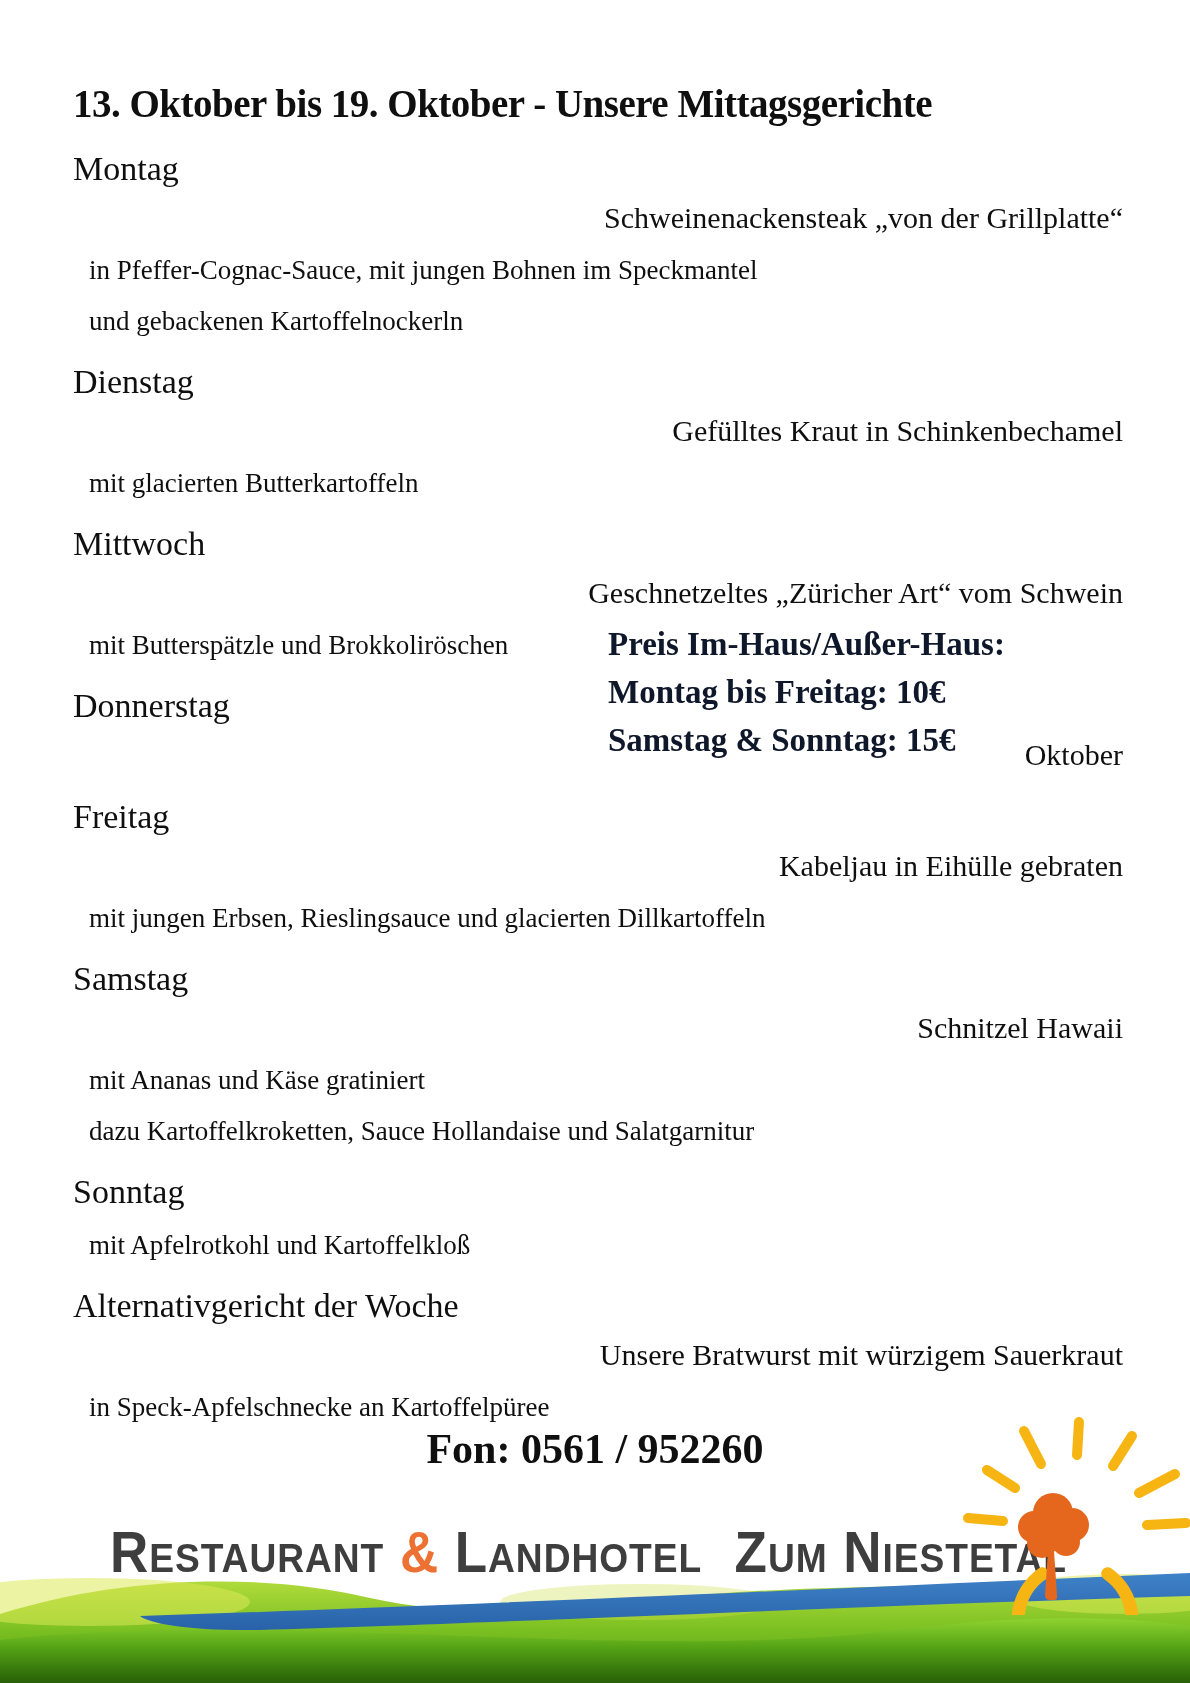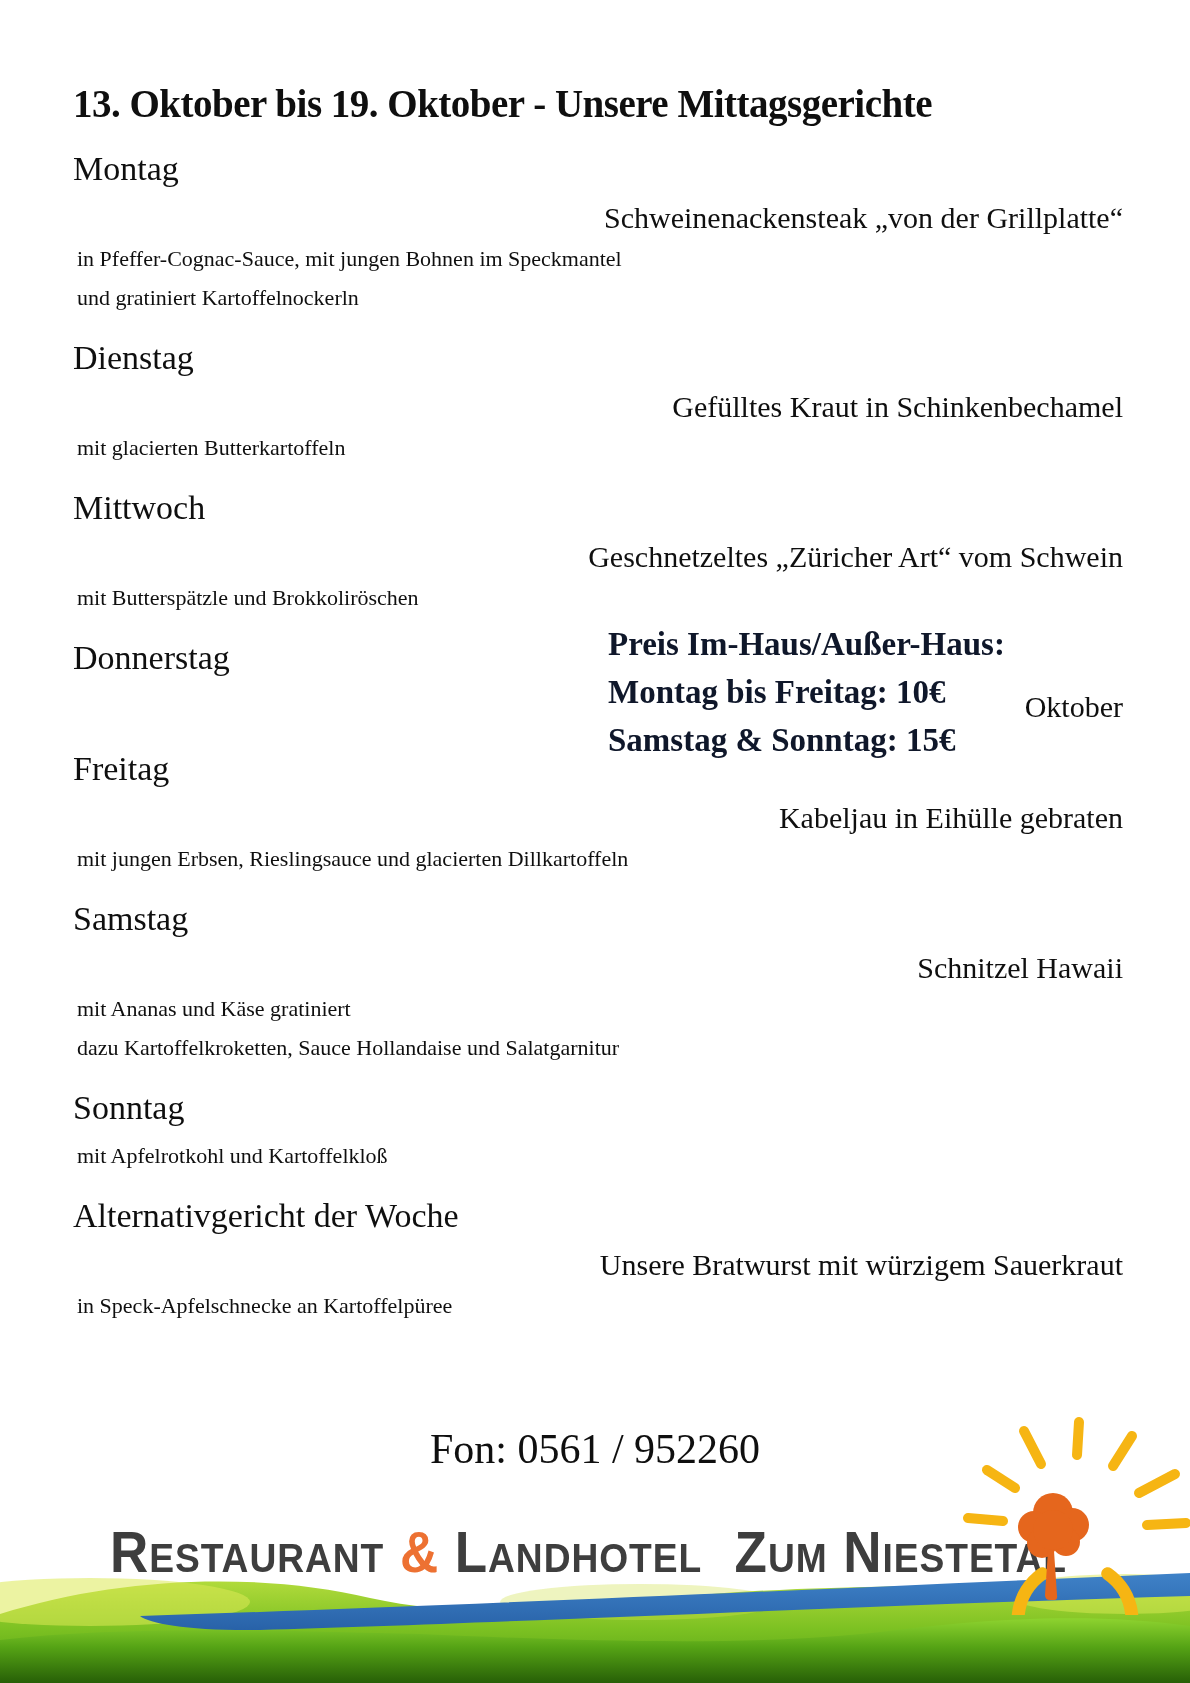--- a/index.html
+++ b/index.html
@@ -5,27 +5,27 @@
   * { margin:0; padding:0; box-sizing:border-box; }
   html,body { width:1190px; height:1683px; background:#ffffff; overflow:hidden; position:relative;
               font-family:"Liberation Serif", serif; color:#0f0f0f; }
 
   .menu { position:absolute; left:73px; top:82px; width:1050px; }
 
   .page-title { font-size:39px; font-weight:bold; line-height:44px; margin:0 0 14px 0; letter-spacing:-0.5px; }
 
   .day-name { font-size:34px; font-weight:normal; line-height:40px; margin:23px 0 10px 0; }
   .dish     { font-size:30px; line-height:38px; margin:0 0 4px 0;text-align:right; }
-  .detail   { font-size:22px; line-height:35px; margin:4px; }
+  .detail   { font-size:27px; line-height:35px; margin:16px; }
 
   .price-box { position:absolute; left:608px; top:620px; width:500px; text-align:left;
                color:#0f172a; font-weight:bold; font-size:33px; line-height:48px; }
 
   .phone-line { position:absolute; left:0; top:1424px; width:1190px; text-align:center;
-                font-size:42px; font-weight:normal; line-height:50px; }
+                font-size:42px; font-weight:bold; line-height:50px; }
 
   .logo-text { position:absolute; left:110px; top:1522px; white-space:nowrap;
                font-family:"Liberation Sans", sans-serif; font-weight:bold;
                font-variant:small-caps; font-size:57px; line-height:60px;
                color:#3e3e3e; letter-spacing:1px; transform:scaleX(0.93); transform-origin:left center; z-index:3; }
   .logo-text .amp { color:#ed7132; }
   .logo-text .zum { margin-left:18px; }
 
   .grass-wrap { position:absolute; left:0; bottom:0; width:1190px; height:115px; z-index:2; }
   .sun-wrap   { position:absolute; left:950px; top:1415px; width:240px; height:200px; z-index:4; }
@@ -34,21 +34,21 @@
 </head>
 <body>
 
 <div class="menu">
   <h1 class="page-title">13. Oktober bis 19. Oktober - Unsere Mittagsgerichte</h1>
 
   <section>
     <h2 class="day-name">Montag</h2>
     <p class="dish">Schweinenackensteak „von der Grillplatte“</p>
     <p class="detail">in Pfeffer-Cognac-Sauce, mit jungen Bohnen im Speckmantel</p>
-    <p class="detail">und gratiniert Kartoffelnockerln</p>
+    <p class="detail">und gebackenen Kartoffelnockerln</p>
   </section>
 
   <section>
     <h2 class="day-name">Dienstag</h2>
     <p class="dish">Gefülltes Kraut in Schinkenbechamel</p>
     <p class="detail">mit glacierten Butterkartoffeln</p>
   </section>
 
   <section>
     <h2 class="day-name">Mittwoch</h2>

